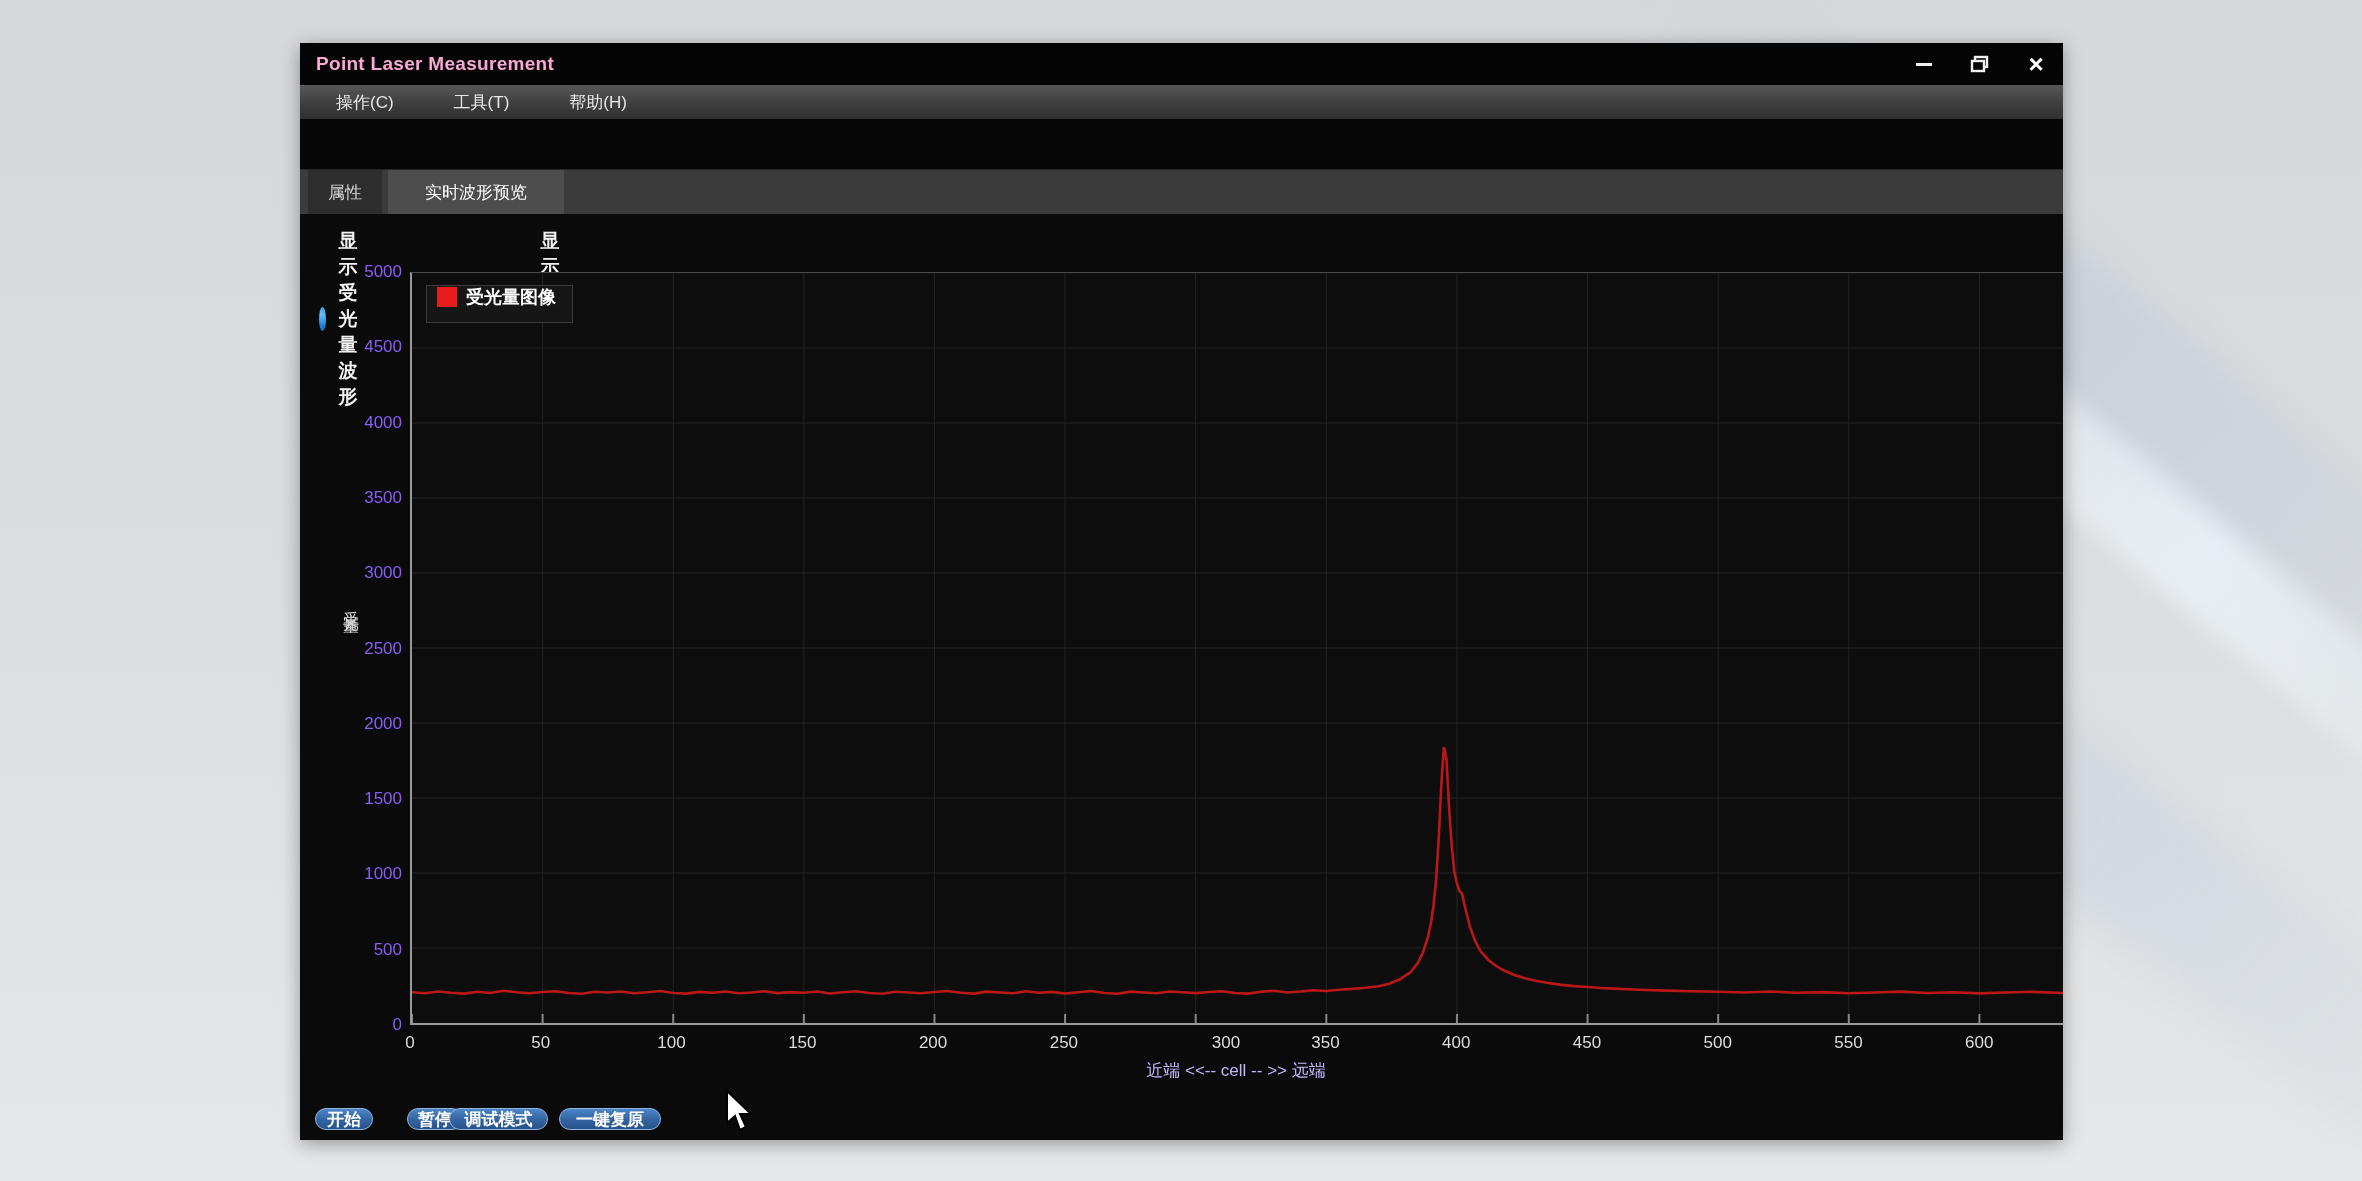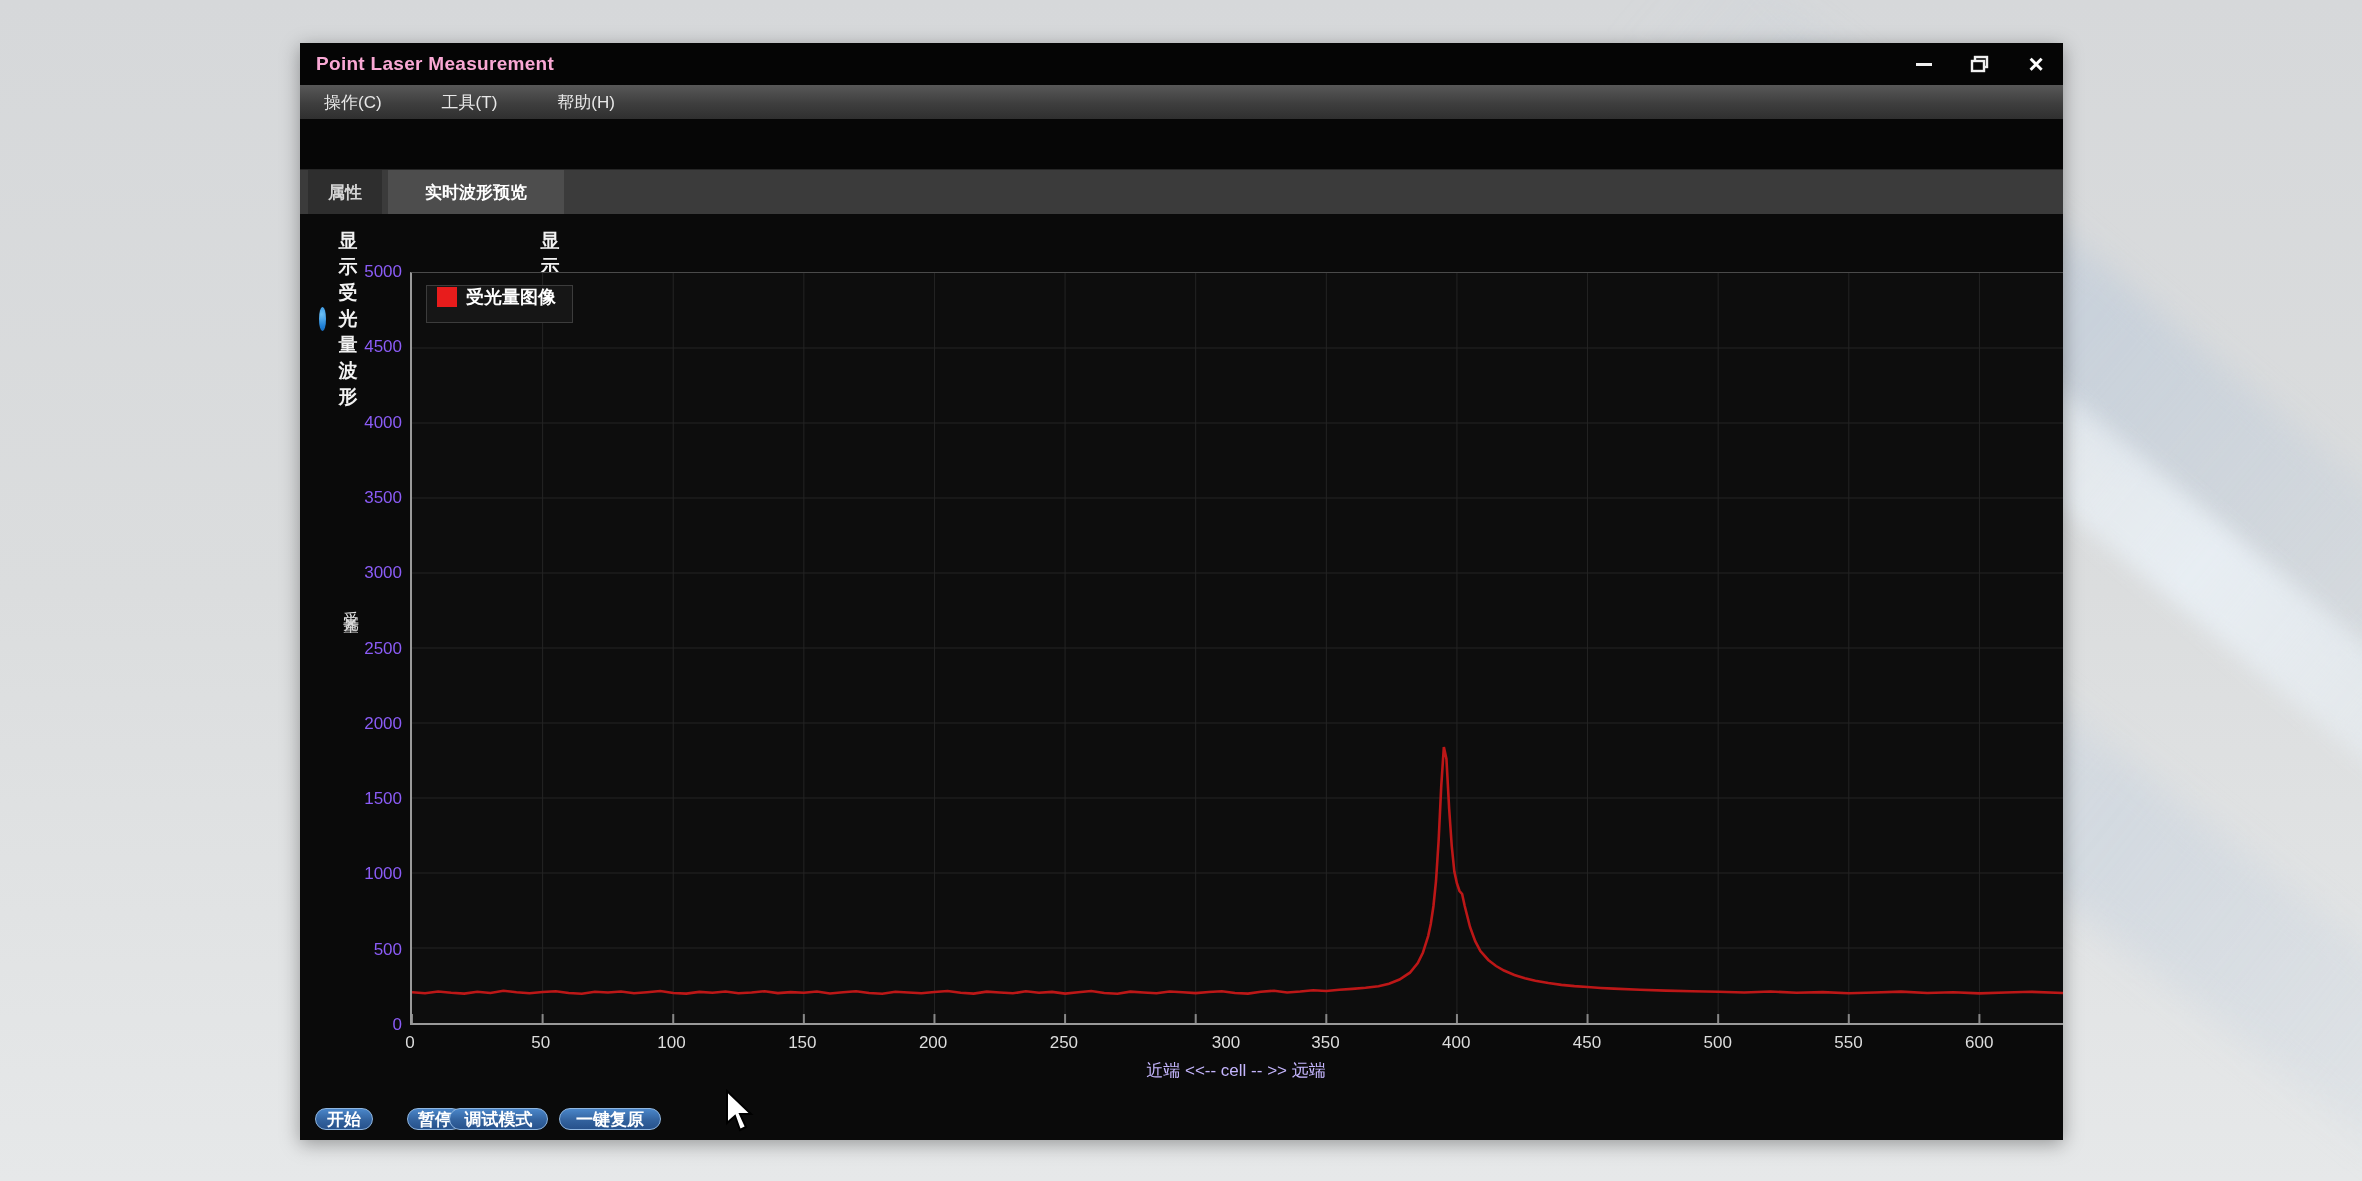--- a/index.html
+++ b/index.html
@@ -25,29 +25,29 @@
   .titlebar{ position:absolute; left:0; top:0; right:0; height:42px; background:#050505;
     display:flex; align-items:center; }
   .title{ color:#f9a8d4; font-size:19px; font-weight:bold; padding-left:16px; letter-spacing:.3px; }
   .win-controls{ position:absolute; right:14px; top:0; height:42px; display:flex; align-items:center; gap:30px; }
   .wc{ width:26px; height:26px; display:flex; align-items:center; justify-content:center; cursor:default; }
   .min-glyph{ width:16px; height:3px; background:#f0f0f0; }
   .close-glyph{ color:#fff; font-size:26px; font-weight:bold; line-height:26px; }
 
   .menubar{ position:absolute; left:0; top:42px; right:0; height:34px;
     background:linear-gradient(180deg,#585858 0%,#3e3e3e 55%,#2f2f2f 100%);
-    display:flex; align-items:center; }
+    display:flex; align-items:center; padding-left:12px; }
   .menu-item{ color:#e8e8e8; font-size:17px; padding:4px 24px; margin-right:12px; }
 
   .tabrow{ position:absolute; left:0; top:76px; right:0; height:50px; background:#0b0b0b; }
   .main-tab{ position:absolute; left:3px; top:4px; width:138px; height:46px;
     background:linear-gradient(135deg,#5d9a4b 0%,#3f7c36 55%,#2c5f29 100%);
     color:#ffffff; font-weight:bold; font-size:18px; display:flex; align-items:center; justify-content:center; }
 
-  .subtabbar{ position:absolute; left:0; top:126px; right:0; height:45px; background:#3b3b3b; border-top:1px solid #262626;font-weight:bold; }
+  .subtabbar{ position:absolute; left:0; top:126px; right:0; height:45px; background:#3b3b3b; border-top:1px solid #262626; }
   .subtab{ position:absolute; top:0; height:45px; display:flex; align-items:center; justify-content:center; font-size:17px; }
   .subtab-props{ left:8px; width:74px; background:#2e2e2e; color:#d5d5d5; }
   .subtab-wave{ left:88px; width:176px; background:#4d4d4d; color:#ffffff; }
 
   .content{ position:absolute; left:0; top:171px; right:0; bottom:0; background:#0a0a0a; }
 
   .radio-row{ position:absolute; left:0; top:14px; height:32px; }
   .radio{ position:absolute; display:flex; align-items:center; gap:13px; }
   .radio-1{ left:19px; top:0; }
   .radio-2{ left:220px; top:0; }

